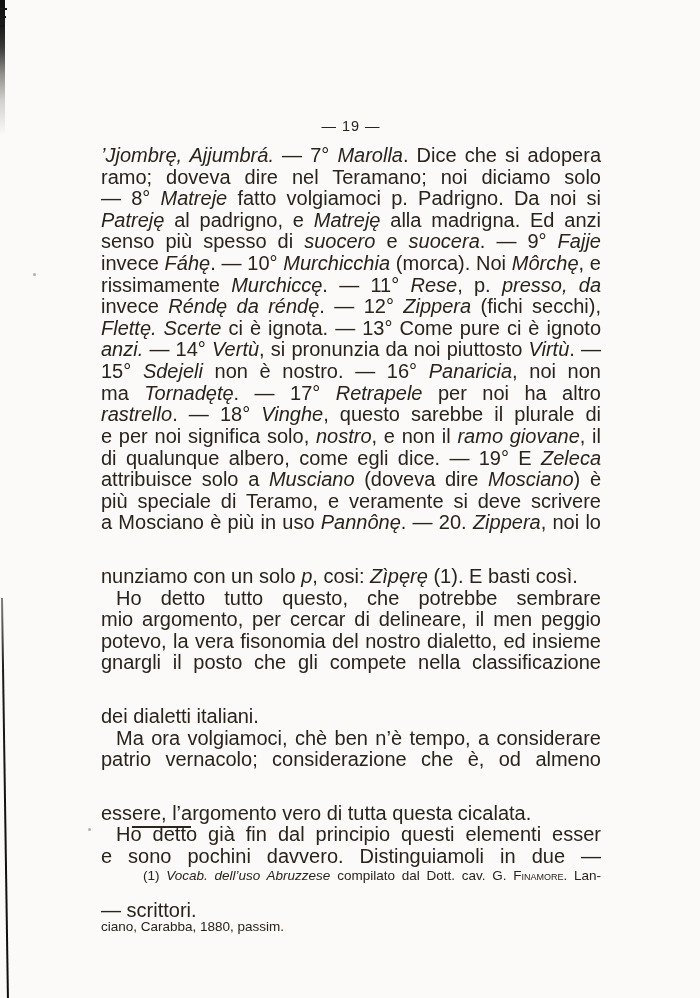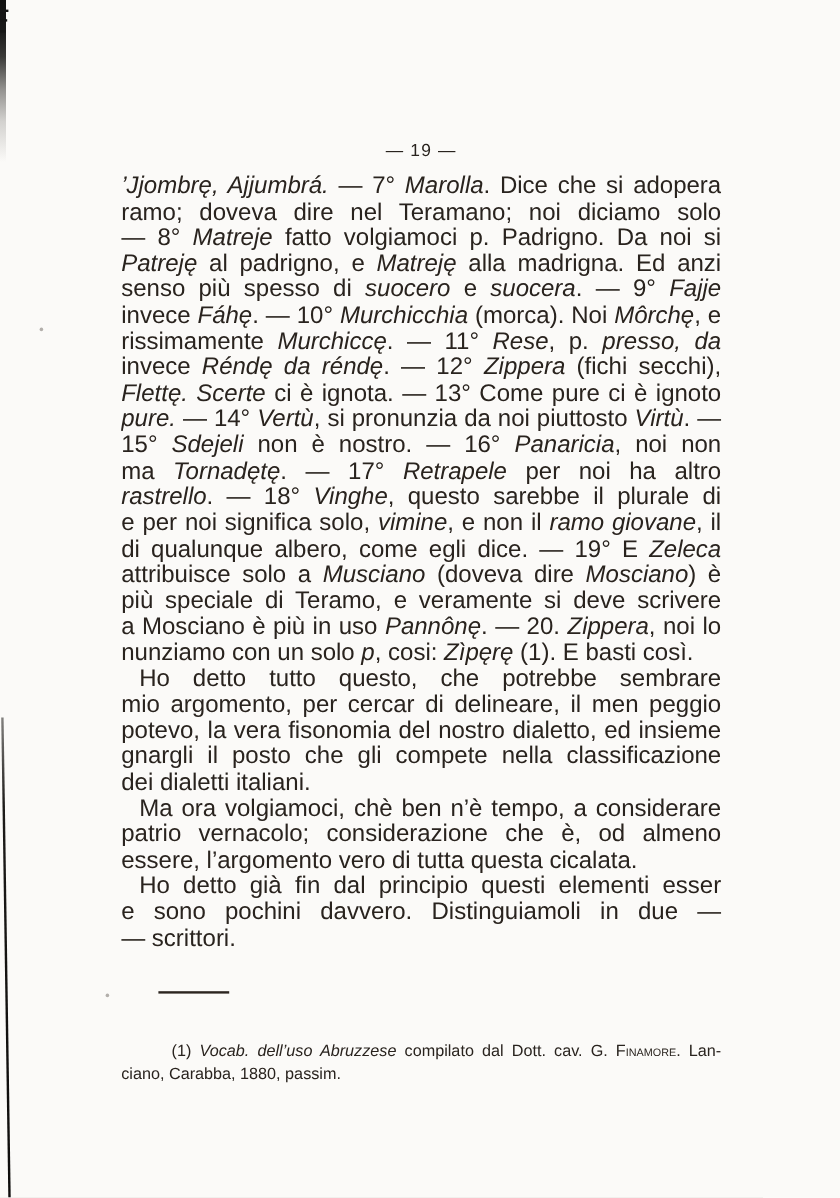--- a/index.html
+++ b/index.html
@@ -62,21 +62,21 @@
   .body-text .line {
     height: 21.62px;
     line-height: 21.62px;
   }
   .line {
     text-align: justify;
     text-align-last: justify;
     overflow: hidden;
     white-space: normal;
   }
-  .line.no-just { text-align-last: left; }
+  .line.no-just { text-align-last: left; margin-top: 32px; }
   .line.indent  { text-indent: 15px; }
   .it { font-style: italic; }
   .sc { font-variant: small-caps; }
   .footnote-rule {
     position: absolute;
     top: 826px; left: 132px;
     width: 59px; height: 2px;
     background: #2b2520;
   }
   .footnote-text {
@@ -108,25 +108,25 @@
   <div class="body-text" id="body-text">
       <div class="line"><span class="it">’Jjombrę, Ajjumbrá.</span><span> — 7° </span><span class="it">Marolla</span><span>. Dice che si adopera in Te-</span></div>
       <div class="line"><span>ramo; doveva dire nel Teramano; noi diciamo solo </span><span class="it">Mammarúllę.</span></div>
       <div class="line"><span>— 8° </span><span class="it">Matreje</span><span> fatto volgiamoci p. Padrigno. Da noi si dice,</span></div>
       <div class="line"><span class="it">Patreję</span><span> al padrigno, e </span><span class="it">Matreję</span><span> alla madrigna. Ed anzi han</span></div>
       <div class="line"><span>senso più spesso di </span><span class="it">suocero</span><span> e </span><span class="it">suocera</span><span>. — 9° </span><span class="it">Fajje</span><span> (faggio), noi</span></div>
       <div class="line"><span>invece </span><span class="it">Fáhę</span><span>. — 10° </span><span class="it">Murchicchia</span><span> (morca). Noi </span><span class="it">Môrchę</span><span>, e ra-</span></div>
       <div class="line"><span>rissimamente </span><span class="it">Murchiccę</span><span>. — 11° </span><span class="it">Rese</span><span>, p. </span><span class="it">presso, da vicino</span><span>. Noi</span></div>
       <div class="line"><span>invece </span><span class="it">Réndę da réndę</span><span>. — 12° </span><span class="it">Zippera</span><span> (fichi secchi), noi anzi</span></div>
       <div class="line"><span class="it">Flettę. Scerte</span><span> ci è ignota. — 13° Come pure ci è ignoto </span><span class="it">Van-</span></div>
-      <div class="line"><span class="it">pure.</span><span> — 14° </span><span class="it">Vertù</span><span>, si pronunzia da noi piuttosto </span><span class="it">Virtù</span><span>. —</span></div>
+      <div class="line"><span class="it">anzi.</span><span> — 14° </span><span class="it">Vertù</span><span>, si pronunzia da noi piuttosto </span><span class="it">Virtù</span><span>. —</span></div>
       <div class="line"><span>15° </span><span class="it">Sdejeli</span><span> non è nostro. — 16° </span><span class="it">Panaricia</span><span>, noi non abbiamo,</span></div>
       <div class="line"><span>ma </span><span class="it">Tornadętę</span><span>. — 17° </span><span class="it">Retrapele</span><span> per noi ha altro significato da</span></div>
       <div class="line"><span class="it">rastrello</span><span>. — 18° </span><span class="it">Vinghe</span><span>, questo sarebbe il plurale di </span><span class="it">Vęnghę</span><span>,</span></div>
-      <div class="line"><span>e per noi significa solo, </span><span class="it">vimine</span><span>, e non il </span><span class="it">ramo giovane</span><span>, il </span><span class="it">pollone</span></div>
+      <div class="line"><span>e per noi significa solo, </span><span class="it">nostro</span><span>, e non il </span><span class="it">ramo giovane</span><span>, il </span><span class="it">pollone</span></div>
       <div class="line"><span>di qualunque albero, come egli dice. — 19° E </span><span class="it">Zeleca</span><span> che egli</span></div>
       <div class="line"><span>attribuisce solo a </span><span class="it">Musciano</span><span> (doveva dire </span><span class="it">Mosciano</span><span>) è tempo uso</span></div>
       <div class="line"><span>più speciale di Teramo, e veramente si deve scrivere </span><span class="it">Zélęchę</span><span>,</span></div>
       <div class="line"><span>a Mosciano è più in uso </span><span class="it">Pannônę</span><span>. — 20. </span><span class="it">Zippera</span><span>, noi lo pro-</span></div>
       <div class="line no-just"><span>nunziamo con un solo </span><span class="it">p</span><span>, cosi: </span><span class="it">Zìpęrę</span><span> (1). E basti così.</span></div>
       <div class="line indent"><span>Ho detto tutto questo, che potrebbe sembrare estraneo al</span></div>
       <div class="line"><span>mio argomento, per cercar di delineare, il men peggio che</span></div>
       <div class="line"><span>potevo, la vera fisonomia del nostro dialetto, ed insieme asse-</span></div>
       <div class="line"><span>gnargli il posto che gli compete nella classificazione generale</span></div>
       <div class="line no-just"><span>dei dialetti italiani.</span></div>

